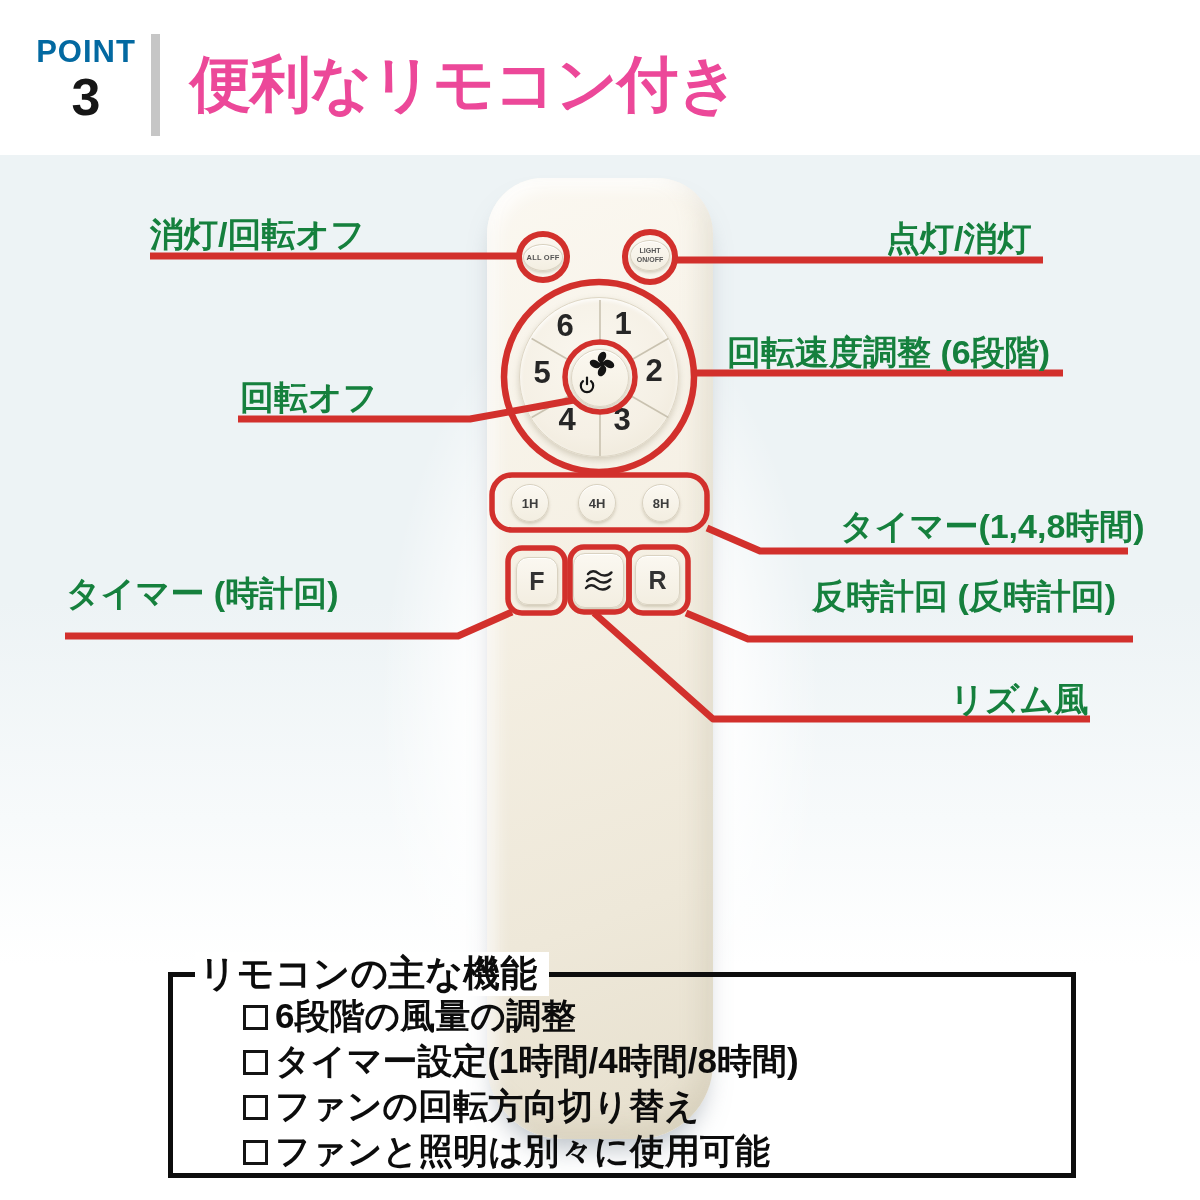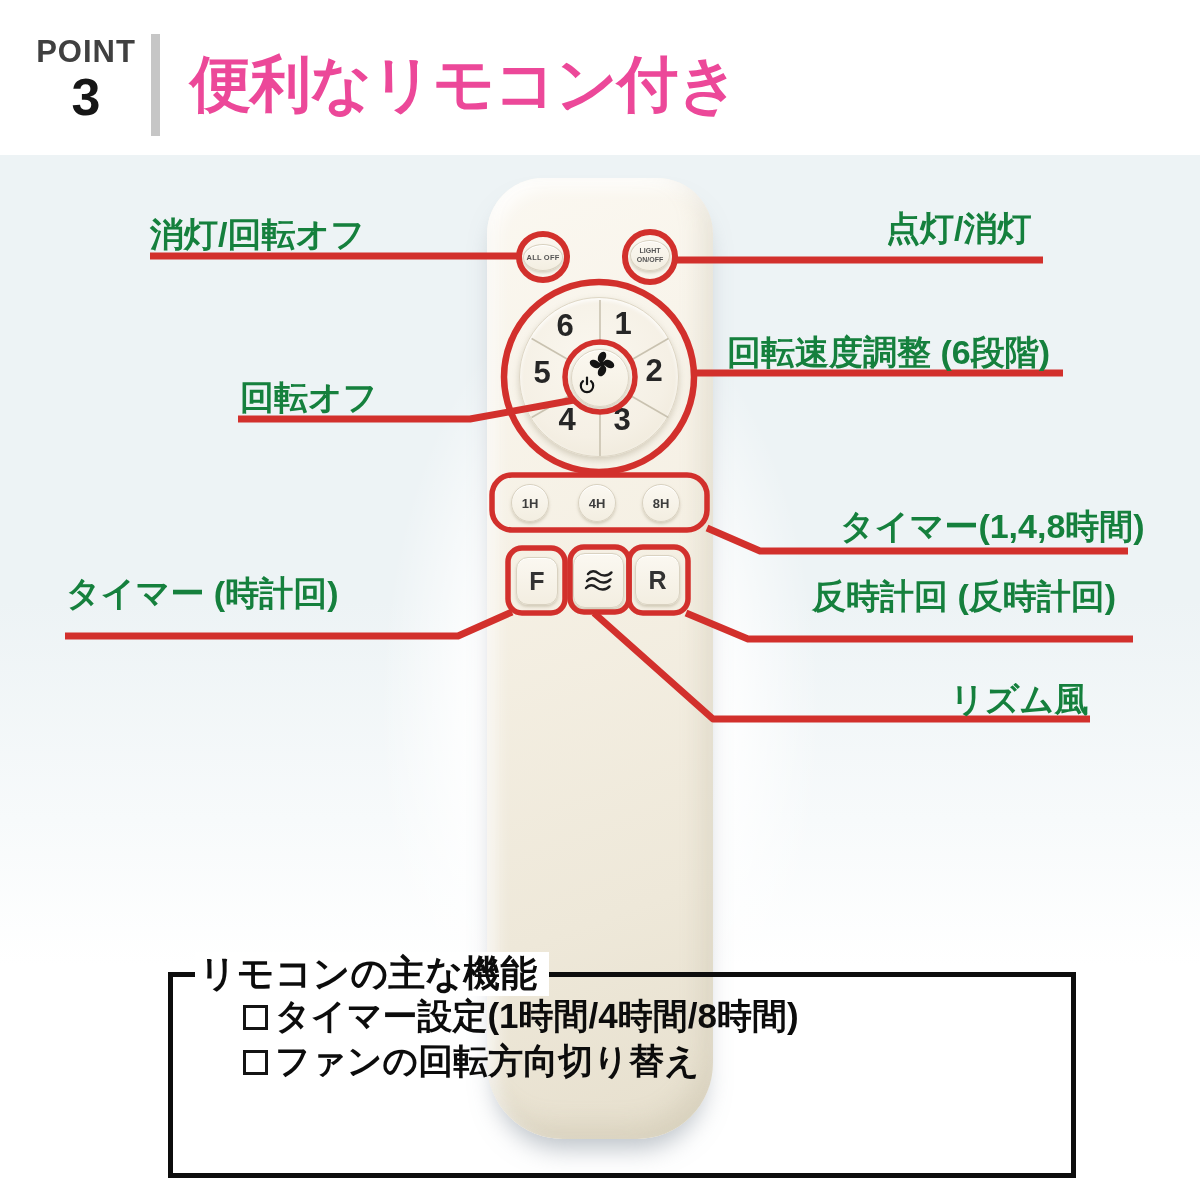--- a/index.html
+++ b/index.html
@@ -4,21 +4,21 @@
 <style>
   :root{ --accent:#d2302c; --ink:#0d0d0d; }
   *{margin:0;padding:0;box-sizing:border-box;}
   html,body{background:#fff;}
   .page{
     position:relative;width:1200px;height:1200px;background:#fff;overflow:hidden;
     font-family:"Liberation Sans","DejaVu Sans",sans-serif;color:var(--ink);
   }
   
   .point-badge{position:absolute;left:26px;top:34px;width:120px;text-align:center;}
-  .point-word{font-size:31px;font-weight:600;letter-spacing:1px;color:#404040;}
+  .point-word{font-size:31px;font-weight:600;letter-spacing:1px;color:#0369a1;}
   .point-number{font-size:52px;font-weight:600;line-height:1.05;color:#161616;}
   .header-divider{position:absolute;left:151px;top:34px;width:9px;height:102px;background:#c6c6c6;}
   .page-title{
     position:absolute;left:190px;top:44px;font-size:61px;font-weight:bold;
     letter-spacing:-1px;color:#ec4899;white-space:nowrap;
   }
   
   .photo-area{
     position:absolute;left:0;top:155px;width:1200px;height:810px;
     background:linear-gradient(180deg,#edf3f5 0%,#edf3f5 55%,#f7fafb 82%,#ffffff 100%);
@@ -72,21 +72,21 @@
   
   .fwr-btn{border-radius:12px;font-size:25px;font-weight:600;color:#333;}
   .btn-f{left:29px;top:379px;width:42px;height:48px;}
   .btn-wave{left:86px;top:375px;width:51px;height:55px;}
   .btn-r{left:148px;top:377px;width:45px;height:50px;}
   
   .ann{
     position:absolute;font-size:34px;font-weight:600;color:#15803d;white-space:nowrap;z-index:5;
   }
   .ann-all-off{left:150px;top:212px;}
-  .ann-light{left:886px;top:206px;text-align:center;}
+  .ann-light{left:886px;top:216px;text-align:center;}
   .ann-speed{left:727px;top:330px;}
   .ann-rotation-off{left:240px;top:375px;}
   .ann-timer{left:840px;top:504px;}
   .ann-ccw{left:812px;top:574px;}
   .ann-cw{left:66px;top:571px;}
   .ann-rhythm{left:950px;top:677px;}
   
   .annotation-svg{position:absolute;left:0;top:0;z-index:4;pointer-events:none;}
   .red-stroke{stroke:var(--accent);fill:none;}
   
@@ -221,22 +221,30 @@
       <path class="red-stroke" d="M686 613 L748 639 H1133"></path>
       <path class="red-stroke" d="M594 613 L713 719 H1090"></path>
     </g>
   </svg>
 
   <div class="features-box">
     <div class="features-legend">リモコンの主な機能</div>
     <ul class="features-list">
       <li>
         <span class="checkbox"></span>
+        <span>6段階の風量の調整</span>
+      </li>
+      <li>
+        <span class="checkbox"></span>
         <span>タイマー設定(1時間/4時間/8時間)</span>
       </li>
       <li>
         <span class="checkbox"></span>
         <span>ファンの回転方向切り替え</span>
       </li>
+      <li>
+        <span class="checkbox"></span>
+        <span>ファンと照明は別々に使用可能</span>
+      </li>
     </ul>
   </div>
 
 </div>
 
 </body></html>

